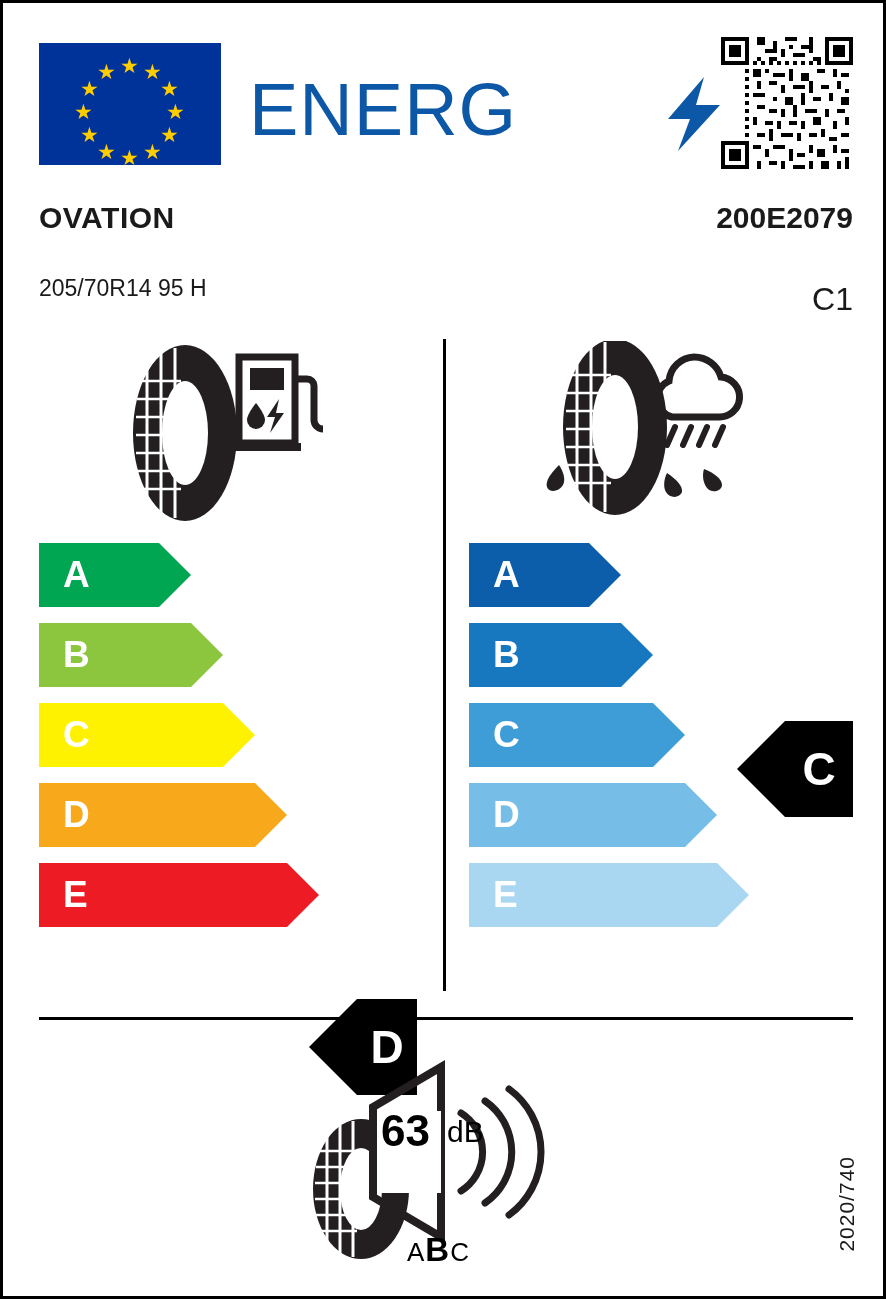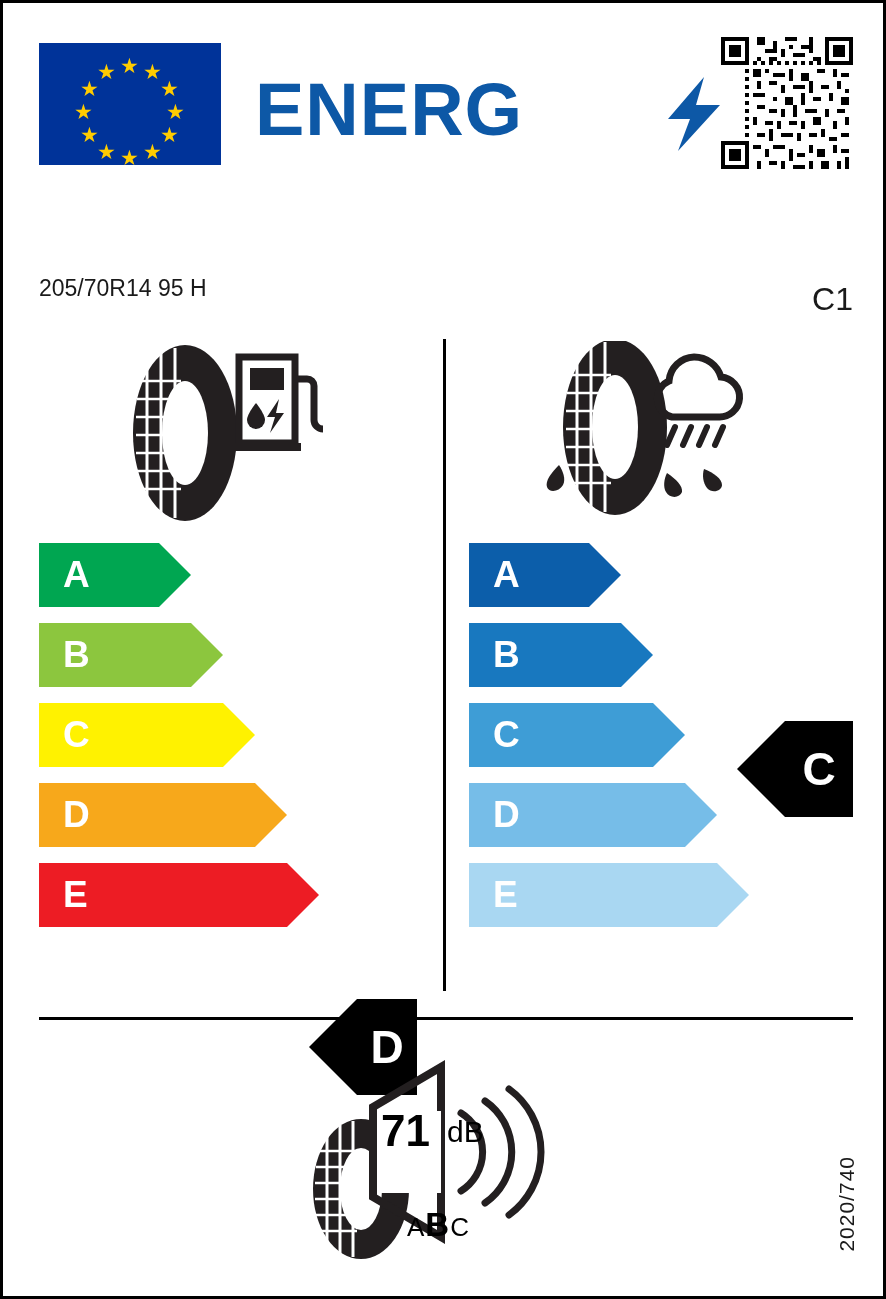--- a/index.html
+++ b/index.html
@@ -38,23 +38,23 @@
   .star {
     position: absolute;
     color: #FFCC00;
     font-size: 21px;
     line-height: 21px;
     width: 21px; height: 21px;
     text-align: center;
   }
   .energy-word {
     position: absolute;
-    left: 216px; top: 36px;
+    left: 210px; top: 36px;
     font-size: 74px;
-    font-weight: bold;
+    font-weight: normal;
     letter-spacing: 1px;
     color: #0d58a6;
     font-family: "Liberation Sans", sans-serif;
     line-height: 74px;
   }
   .bolt {
     position: absolute;
     left: 625px; top: 40px;
     width: 60px; height: 74px;
   }
@@ -183,21 +183,21 @@
   }
   .db-unit {
     position: absolute;
     left: 158px; top: 70px;
     font-size: 30px;
     color: #000;
     line-height: 30px;
   }
   .abc {
     position: absolute;
-    left: 118px; top: 159px;
+    left: 118px; top: 184px;
     font-size: 26px;
     letter-spacing: 1px;
     color: #000;
   }
   .abc .sel { font-size: 33px; font-weight: bold; }
 
   .rev-date {
     position: absolute;
     right: 24px; bottom: 44px;
     font-size: 21px;
@@ -356,20 +356,24 @@
         <rect x="15" y="31" width="1" height="2"></rect>
           <rect x="18" y="32" width="3" height="1"></rect>
         <rect x="22" y="31" width="1" height="2"></rect>
           <rect x="25" y="31" width="2" height="2"></rect>
         <rect x="29" y="31" width="1" height="2"></rect>
           <rect x="31" y="30" width="1" height="3"></rect>
       </g>
     </svg>
   </div>
 
+  <div class="brand-row">
+    <div class="brand">OVATION</div>
+    <div class="code">200E2079</div>
+  </div>
 
   <div class="size-row">
     <div class="size">205/70R14 95 H</div>
     <div class="class">C1</div>
   </div>
 
   <div class="divider-v"></div>
   <div class="divider-h"></div>
 
   <div class="panel panel-left">
@@ -528,21 +532,21 @@
 
         <path d="M84 60 L84 150 L152 190 L152 20 Z" fill="none" stroke="#231f20" stroke-width="8" stroke-linejoin="miter"></path>
         <rect x="88" y="64" width="64" height="82" fill="#ffffff"></rect>
 
         <g fill="none" stroke="#231f20" stroke-width="7" stroke-linecap="round">
           <path d="M172 66 a46 46 0 0 1 0 78"></path>
           <path d="M196 54 a62 62 0 0 1 0 102"></path>
           <path d="M220 42 a78 78 0 0 1 0 126"></path>
         </g>
       </svg>
-      <div class="db-value">71</div>
+      <div class="db-value">63</div>
       <div class="db-unit">dB</div>
       <div class="abc">
         <span>A</span><span class="sel">B</span><span>C</span>
       </div>
     </div>
   </div>
 
   <div class="rev-date">2020/740</div>
 
 </div>

